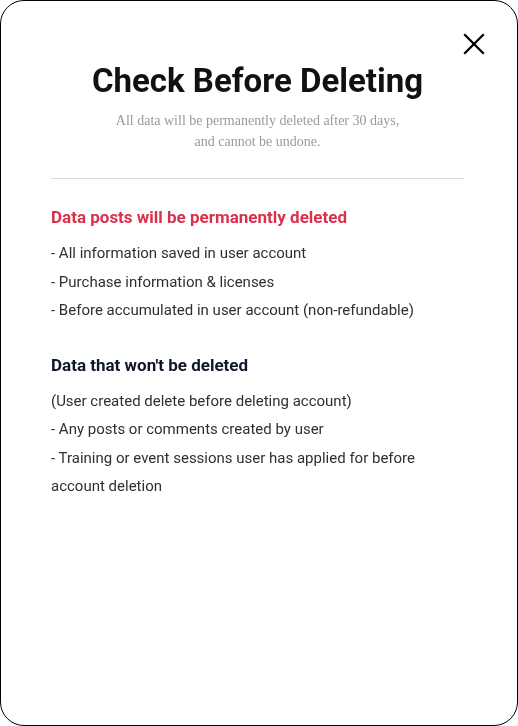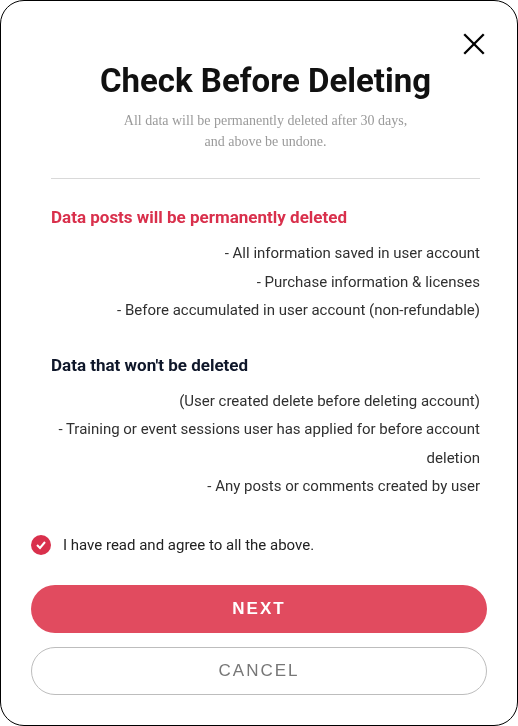--- a/index.html
+++ b/index.html
@@ -7,21 +7,21 @@
   body {
     font-family: -apple-system, BlinkMacSystemFont, "Segoe UI", Roboto, "Helvetica Neue", Arial, sans-serif;
     background: #fff;
     color: #222;
   }
   .modal {
     width: 518px;
     height: 726px;
     border: 1px solid #000;
     border-radius: 24px;
-    padding: 30px 17px 30px 30px;
+    padding: 30px 33px 30px 30px;
     position: relative;
     background: #fff;
   }
   .close-btn {
     position: absolute;
     top: 30px;
     right: 30px;
     width: 26px;
     height: 26px;
     background: none;
@@ -62,21 +62,20 @@
   .red { color: #d9304c; }
   .green { color: #0f172a; }
   .list {
     list-style: none;
     margin-bottom: 30px;
   }
   .list li {
     font-size: 15px;
     color: #303030;
     line-height: 1.9;
-    text-align: right;
   }
   .bottom {
     position: absolute;
     left: 30px;
     right: 30px;
     bottom: 30px;
   }
   .agree-row {
     display: flex;
     align-items: center;
@@ -132,49 +131,36 @@
   <button class="close-btn">
     <svg viewBox="0 0 24 24">
       <line x1="3" y1="3" x2="21" y2="21" stroke="#000" stroke-width="2.2"></line>
       <line x1="21" y1="3" x2="3" y2="21" stroke="#000" stroke-width="2.2"></line>
     </svg>
   </button>
 
   <h1 class="title">Check Before Deleting</h1>
   <p class="subtitle">
     <span>All data will be permanently deleted after 30 days,</span><br>
-    <span>and above be undone.</span>
+    <span>and cannot be undone.</span>
   </p>
 
   <hr class="divider">
 
   <div class="content">
 
     <h3 class="section-heading red">Data posts will be permanently deleted</h3>
     <ul class="list">
       <li>- All information saved in user account</li>
       <li>- Purchase information &amp; licenses</li>
       <li>- Before accumulated in user account (non-refundable)</li>
     </ul>
 
     <h3 class="section-heading green">Data that won't be deleted</h3>
     <ul class="list">
       <li>(User created delete before deleting account)</li>
+      <li>- Any posts or comments created by user</li>
       <li>- Training or event sessions user has applied for before account deletion</li>
-      <li>- Any posts or comments created by user</li>
     </ul>
   </div>
 
-  <div class="bottom">
-    <div class="agree-row">
-      <div class="checkbox">
-        <svg viewBox="0 0 24 24">
-          <polyline points="4,12 10,18 20,6" fill="none" stroke="#fff" stroke-width="4"></polyline>
-        </svg>
-      </div>
-      <span class="agree-label">I have read and agree to all the above.</span>
-    </div>
-
-    <button class="btn btn-primary">NEXT</button>
-    <button class="btn btn-secondary">CANCEL</button>
-  </div>
 
 </div>
 
 </body></html>

